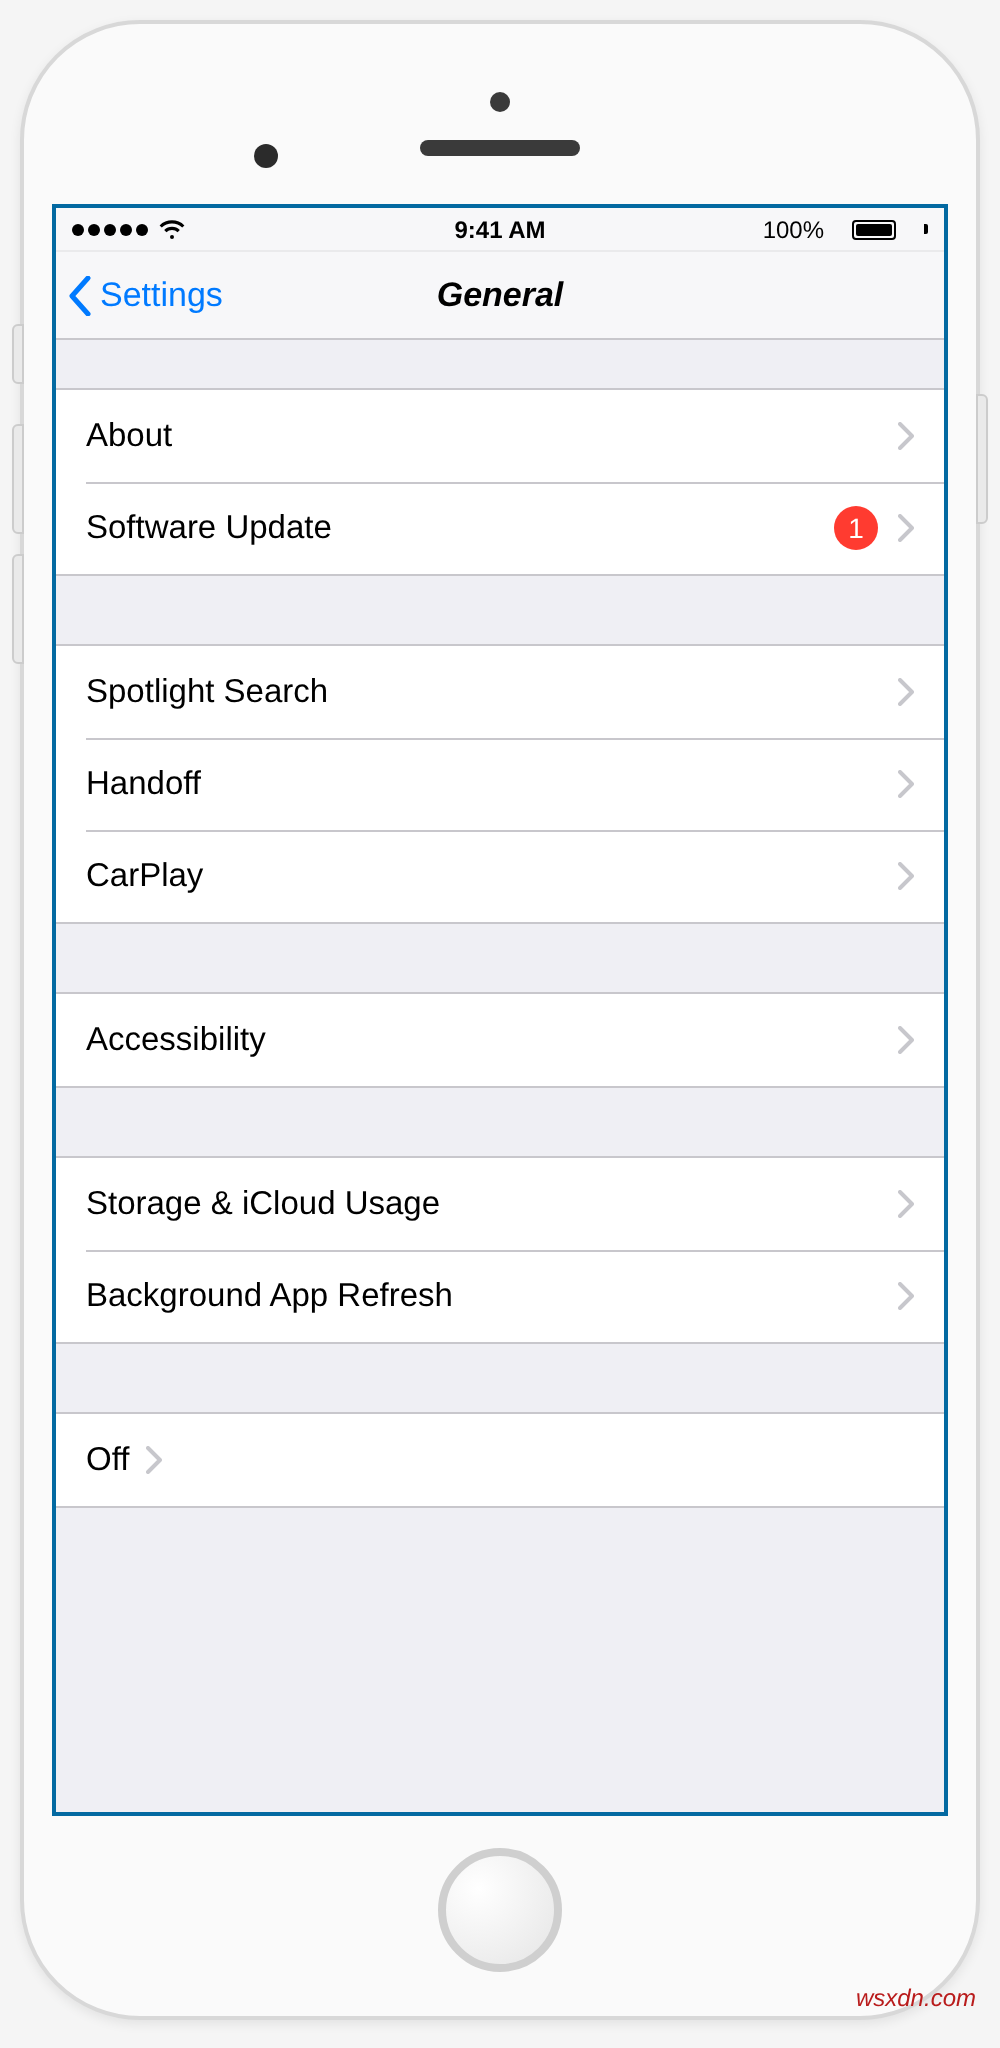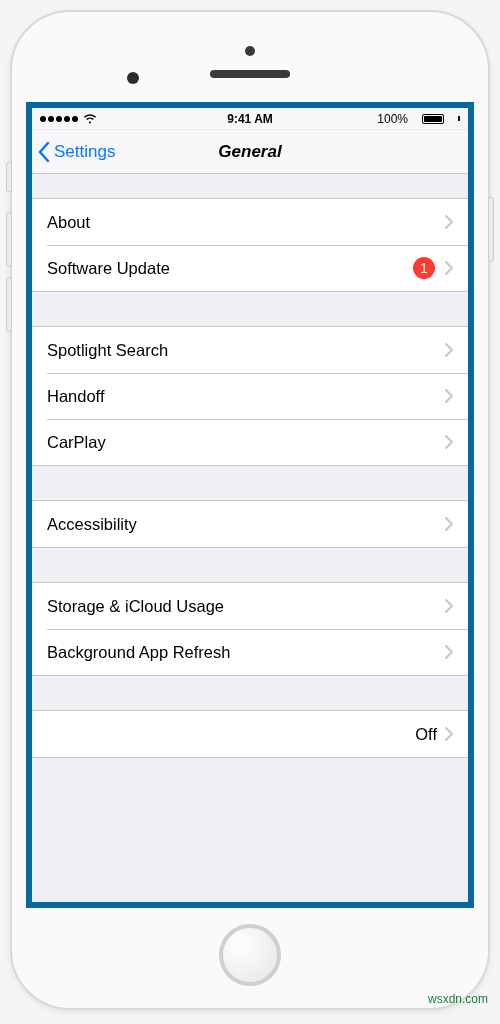--- a/index.html
+++ b/index.html
@@ -54,21 +54,21 @@
     }
     .side-btn { position: absolute; background: #eaeaea; border: 1px solid #ccc; }
     .side-btn.mute { left: -6px; top: 150px; width: 6px; height: 30px; border-radius: 3px 0 0 3px; }
     .side-btn.v1   { left: -6px; top: 200px; width: 6px; height: 55px; border-radius: 3px 0 0 3px; }
     .side-btn.v2   { left: -6px; top: 265px; width: 6px; height: 55px; border-radius: 3px 0 0 3px; }
     .side-btn.pw   { right: -6px; top: 185px; width: 6px; height: 65px; border-radius: 0 3px 3px 0; }
 
     .screen {
       width: 100%; height: 100%;
       background: #efeff4;
-      border: 6px solid #0369a1;
+      border: 2px solid #0369a1;
       overflow: hidden;
       display: flex; flex-direction: column;
     }
     .status-bar {
       height: 22px;
       background: #f7f7f9;
       display: flex; align-items: center;
       padding: 0 8px;
       font-size: 12px;
       color: #000;
@@ -108,41 +108,40 @@
     .content { flex: 1; overflow: hidden; }
     .group-spacer { height: 34px; background: #efeff4; }
     .group-spacer.first { height: 24px; }
     .group { background: #fff; border-top: 1px solid #c8c7cc; border-bottom: 1px solid #c8c7cc; }
     .row {
       height: 46px; display: flex; align-items: center;
       padding: 0 15px;
       font-size: 16.5px; color: #000;
       cursor: pointer;
       position: relative;
-      justify-content: flex-end;
     }
     .row + .row::before {
       content: "";
       position: absolute; left: 15px; right: 0; top: 0;
       height: 1px; background: #c8c7cc;
     }
     .row-label { flex: 1; }
     .row-detail { color: #000000; font-size: 16.5px; margin-right: 8px; }
     .badge {
       width: 22px; height: 22px; border-radius: 50%;
       background: #ff3b30; color: #fff;
       font-size: 14px; font-weight: 500;
       display: flex; align-items: center; justify-content: center;
       margin-right: 10px;
     }
     .chevron-right { width: 8px; height: 14px; flex: 0 0 auto; }
 
     .watermark {
       position: absolute; right: 0; bottom: 2px;
-      font-size: 12px; color: #15803d;
+      font-size: 12px; color: #b91c1c; font-style: italic;
     }
   </style>
 </head>
 <body>
 
 <div class="phone">
   <div class="sensor-dot"></div>
   <div class="camera"></div>
   <div class="speaker"></div>
   <div class="side-btn mute"></div>

